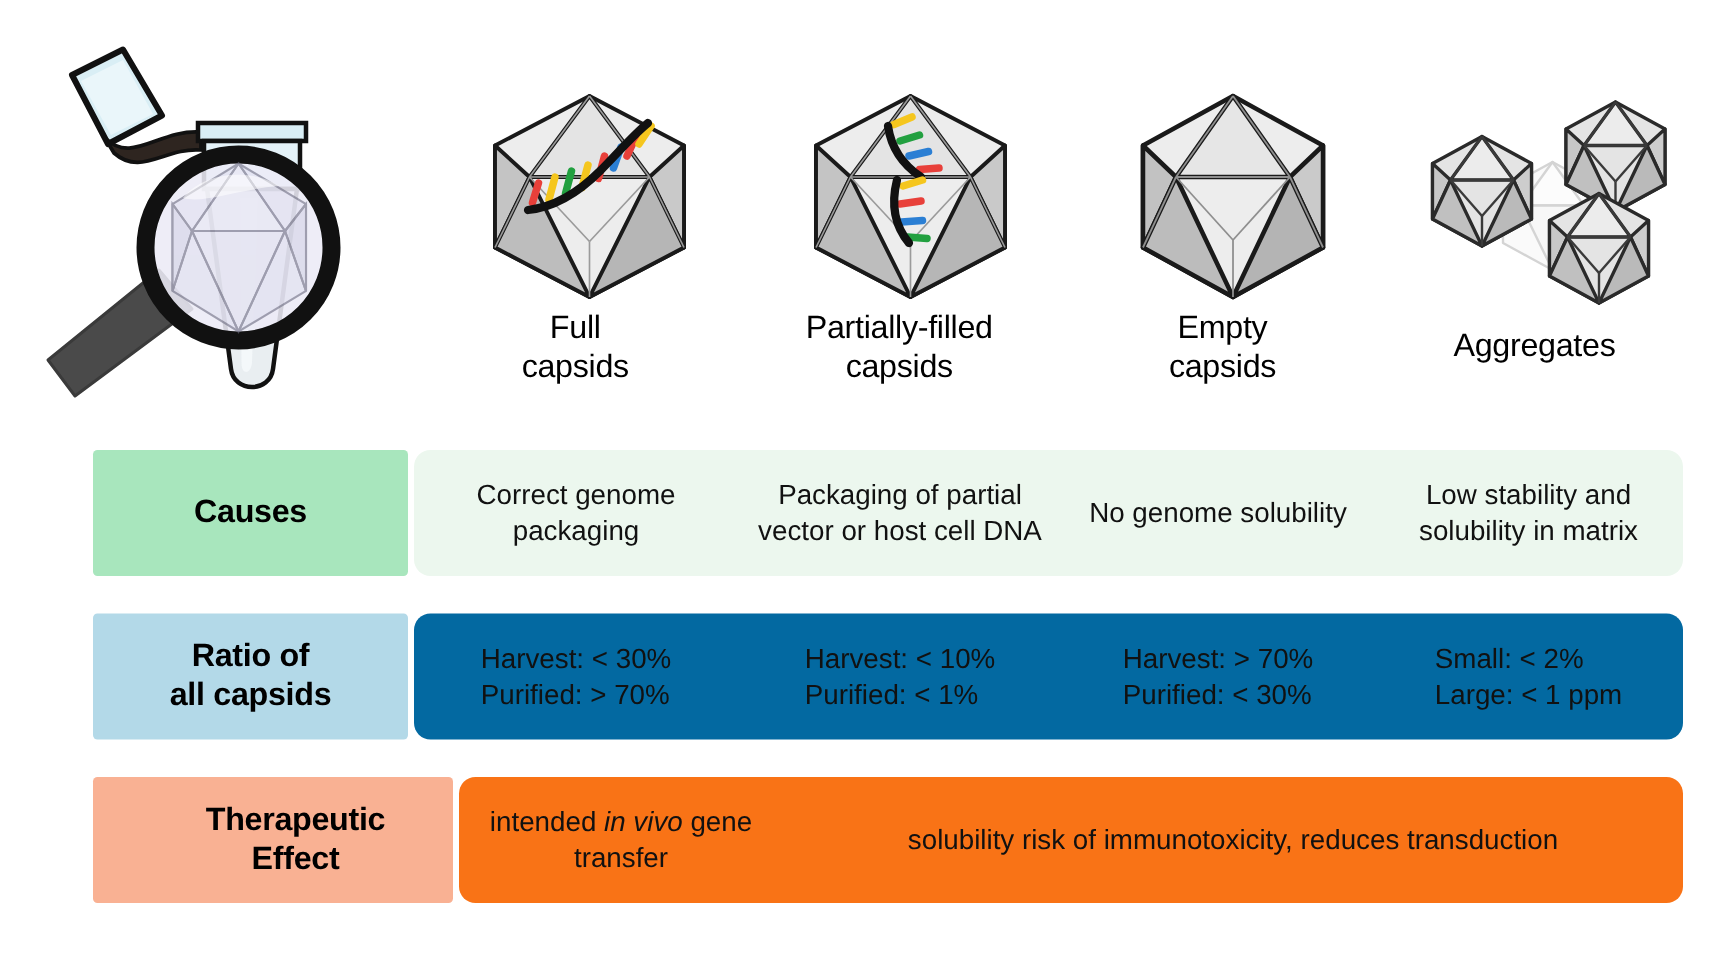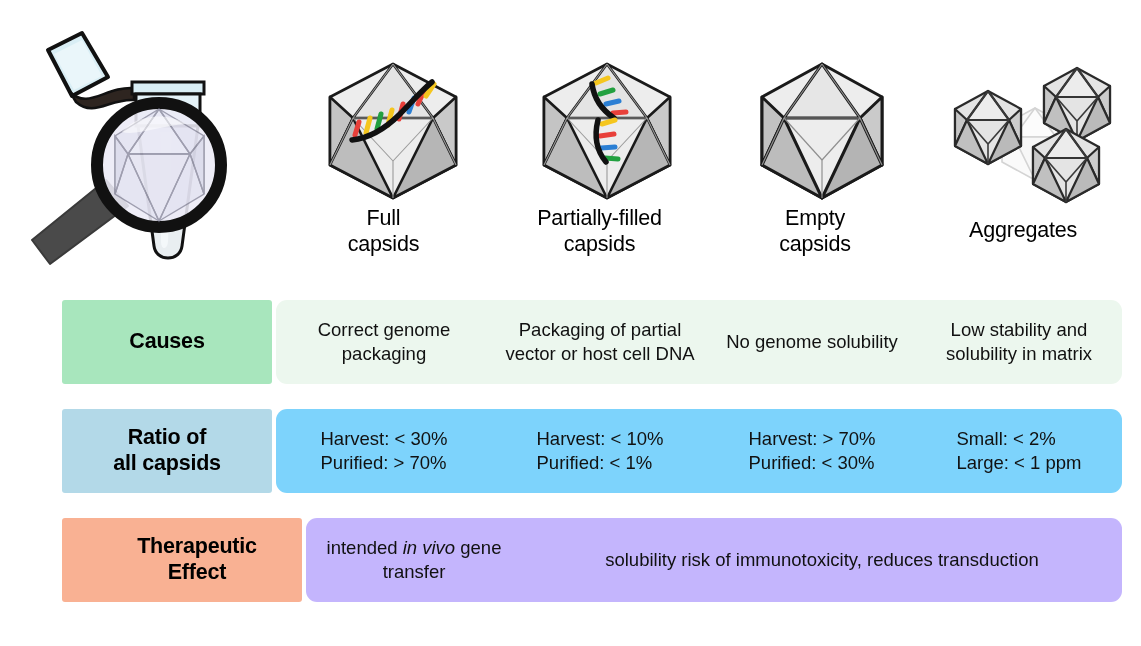--- a/index.html
+++ b/index.html
@@ -101,23 +101,23 @@
   .cell.c-aggregate { flex: 1 1 auto; }
   .cell.c-merged3   { flex: 1 1 auto; }
 
   .cell .ratio-line { display: block; }
   .ital { font-style: italic; }
 
   
   #row-causes .row-label    { background: #a8e6bd; }
   #row-causes .row-cells    { background: #ecf7ee; }
   #row-ratio .row-label     { background: #b3d9e8; }
-  #row-ratio .row-cells     { background: #7dd3fc; }
+  #row-ratio .row-cells     { background: #0369a1; }
   #row-effect .row-label    { background: #f9b193; padding-left: 30px; }
-  #row-effect .row-cells    { background: #c4b5fd; justify-content: flex-end; }
+  #row-effect .row-cells    { background: #f97316; justify-content: flex-end; }
 
   
   .ratio-block {
     display: inline-block;
     text-align: left;
   }
 </style>
 </head>
 <body>
 

